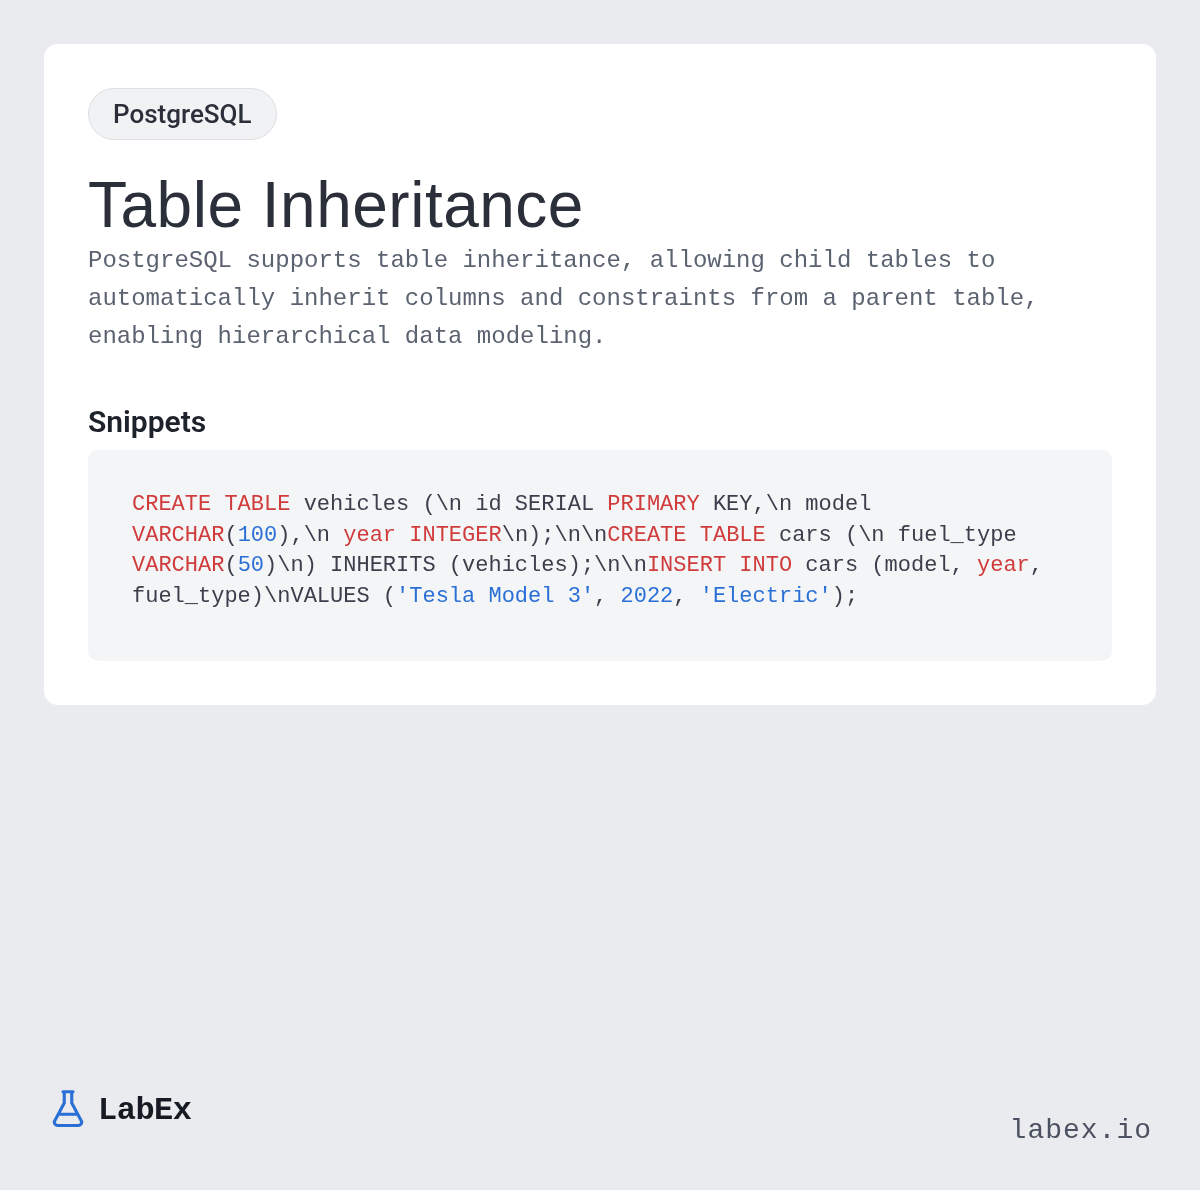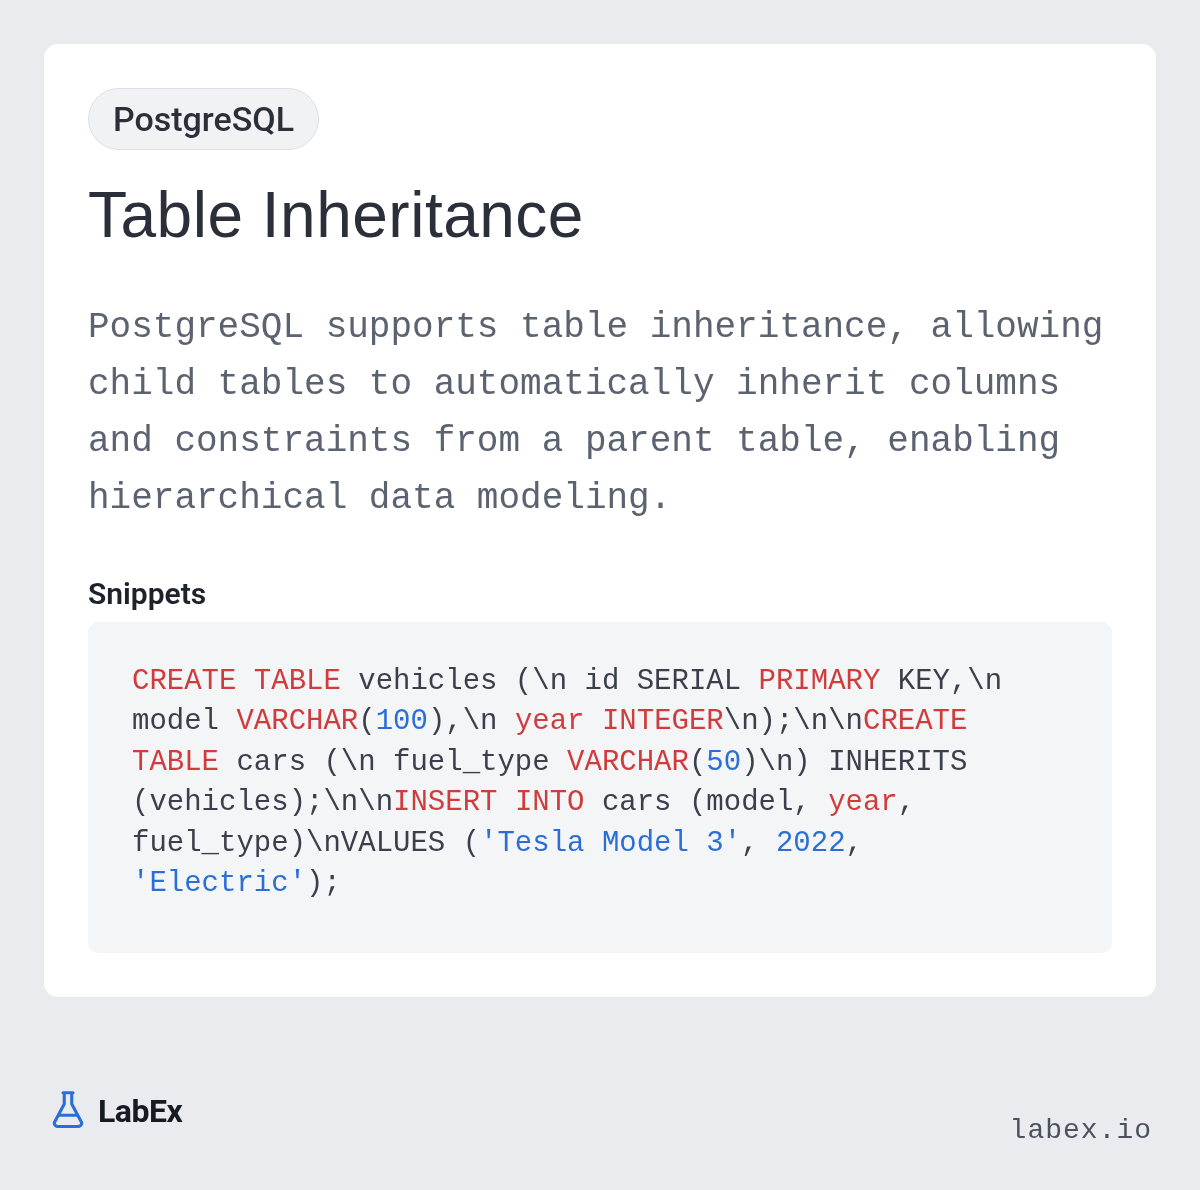--- a/index.html
+++ b/index.html
@@ -16,73 +16,73 @@
     border-radius: 14px;
     padding: 44px;
     flex: 0 0 auto;
   }
   .tag {
     display: inline-block;
     background: #f1f2f4;
     border: 1px solid #dcdfe3;
     border-radius: 999px;
     padding: 10px 24px;
-    font-size: 34px;
+    font-size: 26px;
     font-weight: 500;
     color: #2a2f3a;
     margin-bottom: 28px;
   }
   .title {
     font-size: 64px;
     font-weight: 300;
     letter-spacing: 0.5px;
     color: #2a2f3a;
-    margin-bottom: 48px;
     font-family: "Helvetica Neue", Arial, sans-serif;
   }
   .desc {
     font-family: ui-monospace, SFMono-Regular, "SF Mono", Menlo, Consolas, "Liberation Mono", monospace;
-    font-size: 36px;
+    font-size: 24px;
     line-height: 1.58;
     color: #5b6270;
     margin-bottom: 48px;
   }
   .snip-h {
     font-size: 30px;
     font-weight: 600;
     color: #1e222b;
     margin-bottom: 11px;
   }
   .codebox {
     background: #f4f5f7;
     border-radius: 10px;
     padding: 40px 44px 48px 44px;
   }
   .code {
     font-family: ui-monospace, SFMono-Regular, "SF Mono", Menlo, Consolas, "Liberation Mono", monospace;
-    font-size: 29px;
+    font-size: 22px;
     line-height: 1.4;
     color: #3a3f4b;
     word-break: break-word;
     white-space: normal;
   }
   .code .kw   { color: #d03c3c; }
   .code .num  { color: #2a6fd6; }
   .code .str  { color: #2a6fd6; }
   .footer {
     display: flex;
     justify-content: space-between;
     align-items: center;
     padding: 24px 4px 0 4px;
     margin-top: auto;
   }
   .brand {
     display: flex;
     align-items: center;
     gap: 10px;
+    font-family: Liberation Mono, monospace;
   }
   .brand-name {
     font-size: 32px;
     font-weight: 700;
     color: #151a23;
     letter-spacing: -0.5px;
   }
   .site {
     font-family: ui-monospace, SFMono-Regular, "SF Mono", Menlo, Consolas, "Liberation Mono", monospace;
     font-size: 28px;

